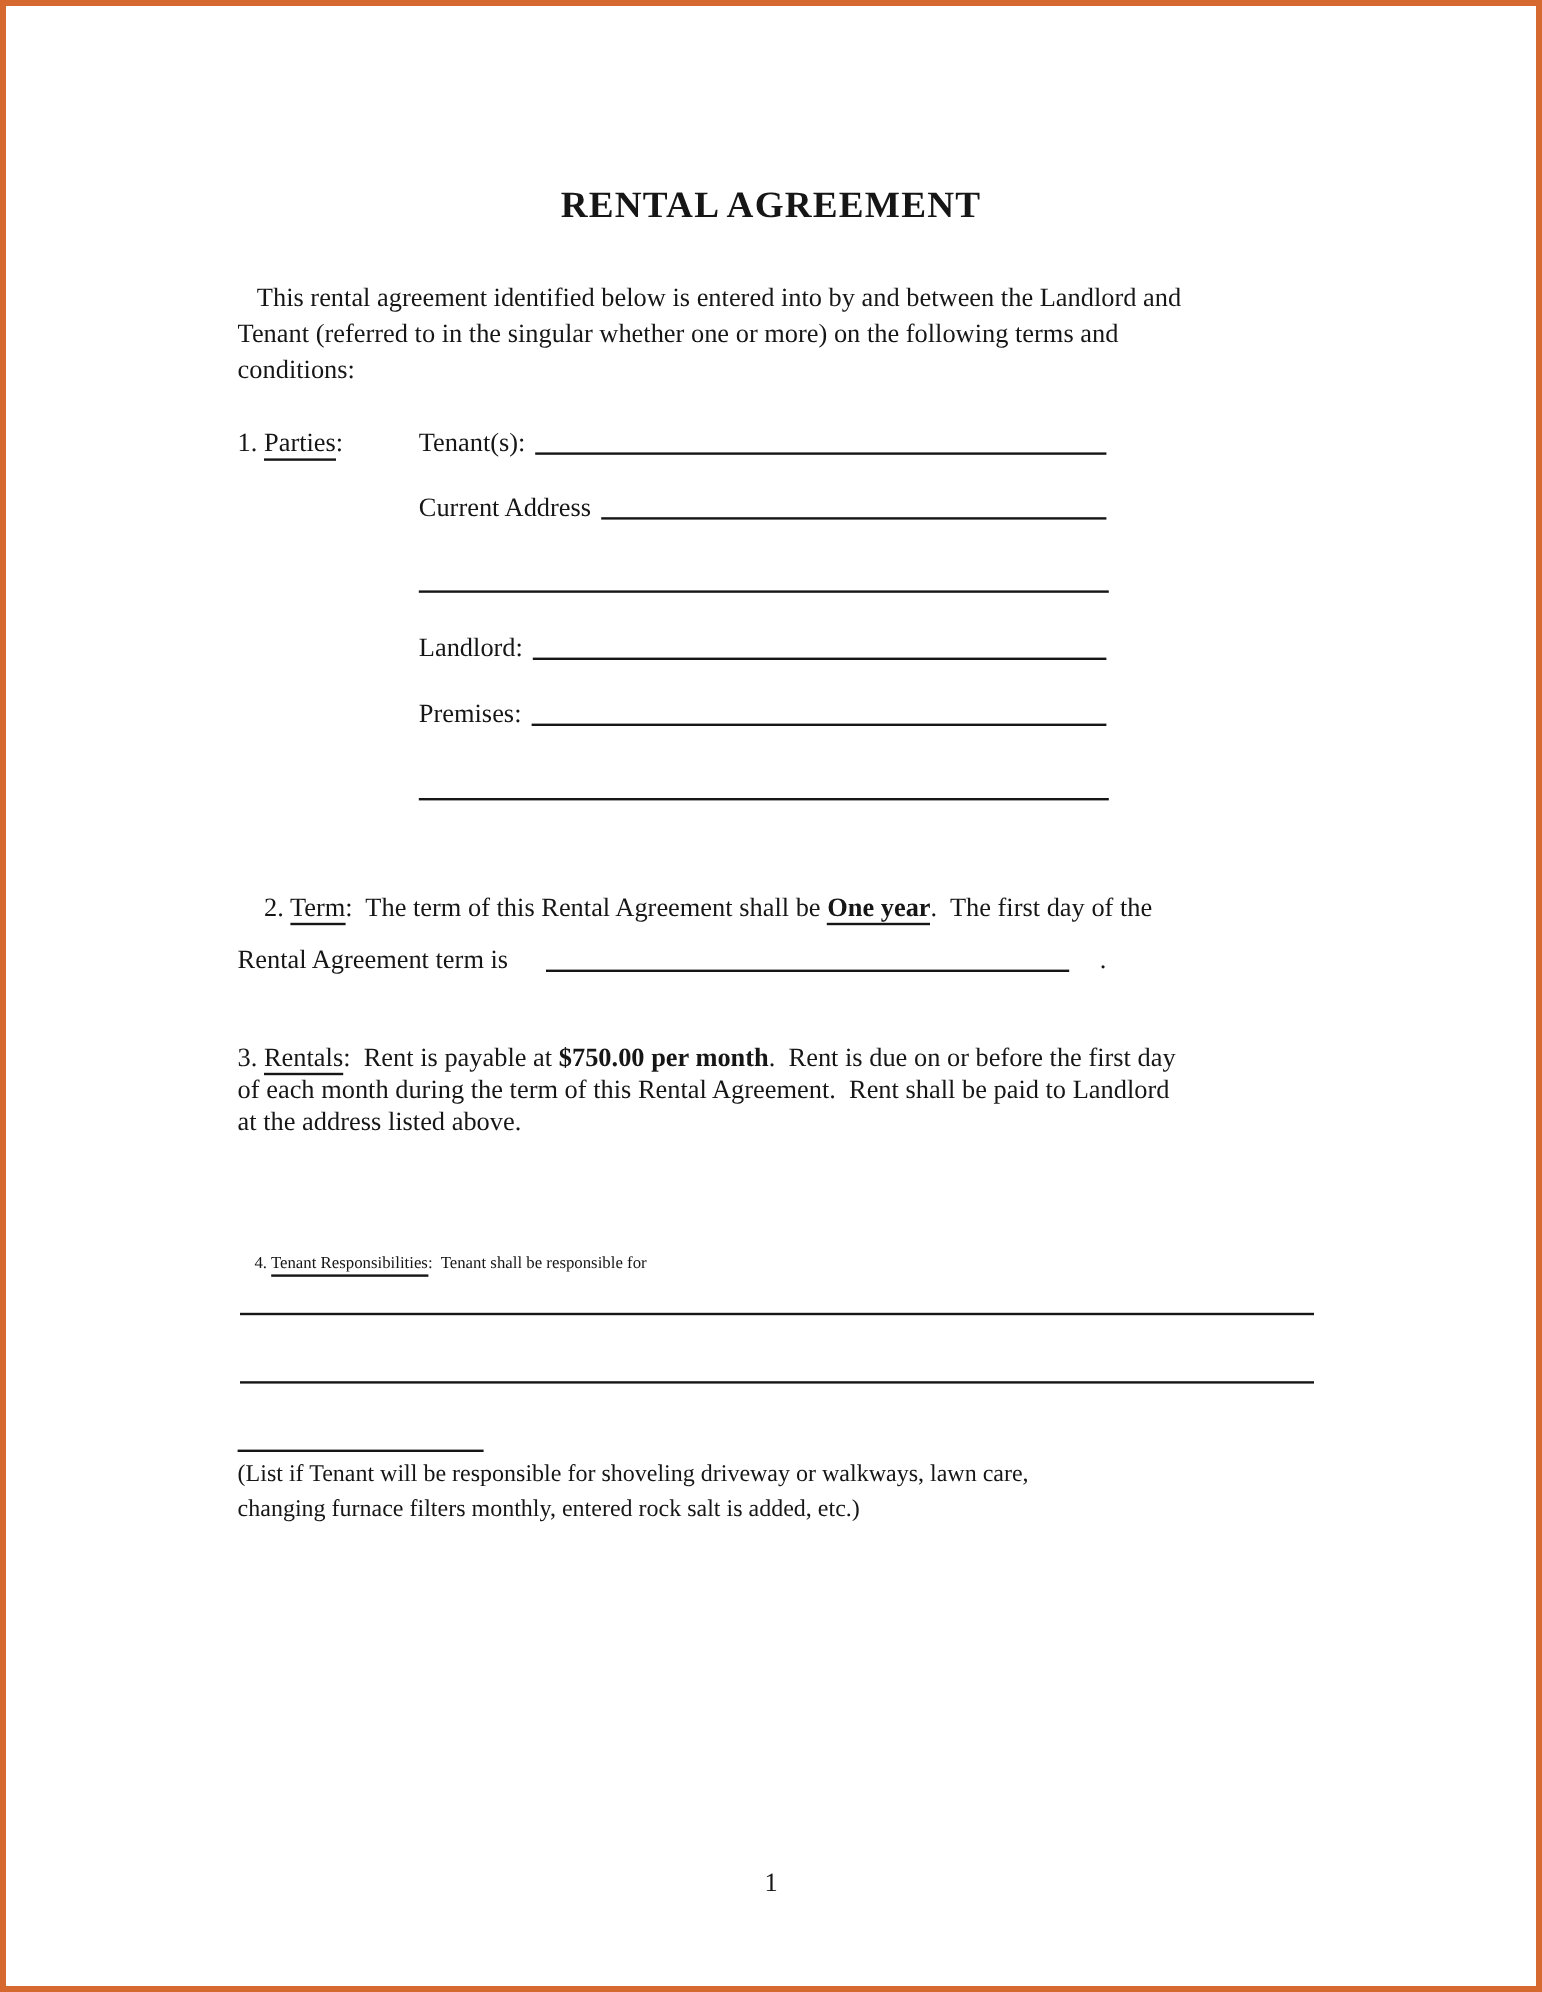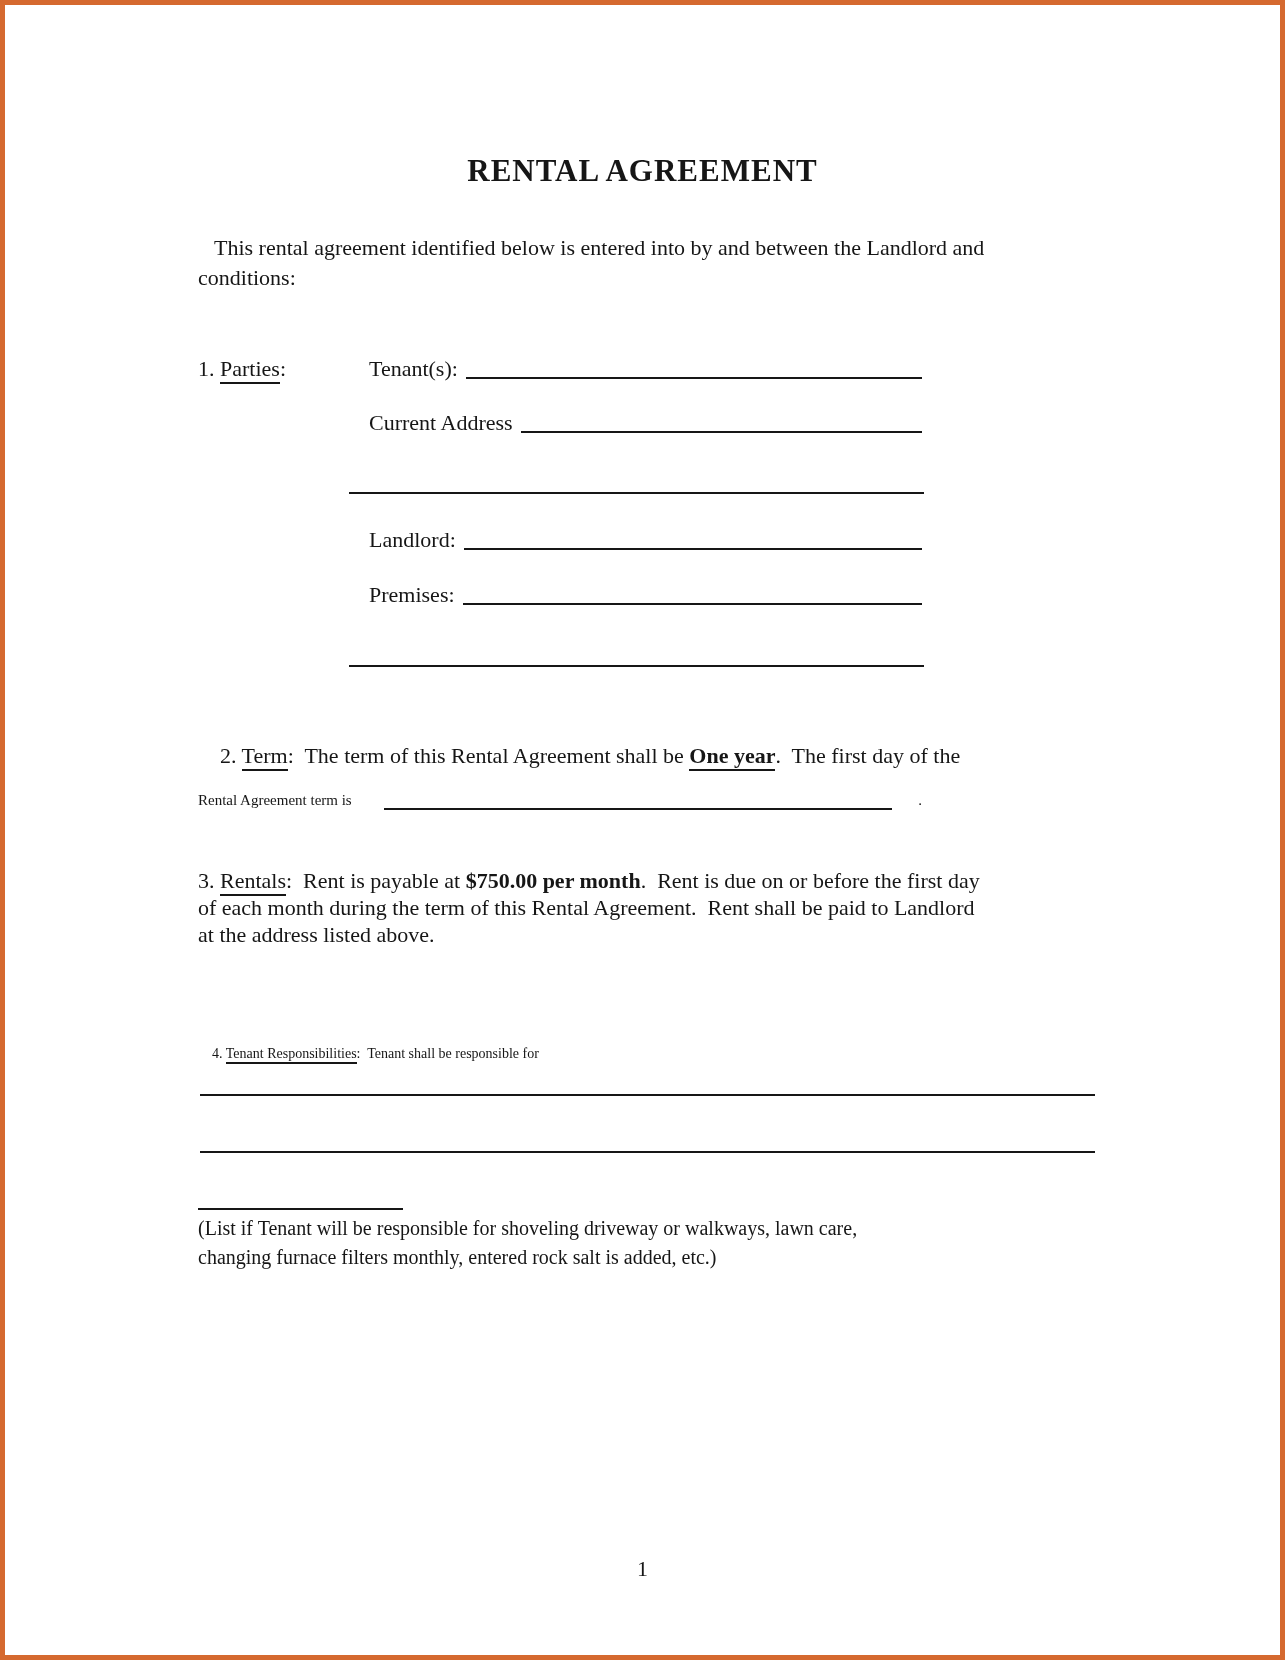--- a/index.html
+++ b/index.html
@@ -26,41 +26,41 @@
   .intro .indent{padding-left:16px;}
 
   
   .row{
     display:flex;align-items:flex-start;
     left:193px;width:724px;
     font-size:22px;line-height:28px;
   }
   .row .spacer{flex:0 0 151px;}
   .row .seccol{flex:0 0 151px;white-space:pre;}
-  .row .lbl{white-space:pre;flex:0 0 auto;margin-left:20px;}
+  .row .lbl{white-space:pre;flex:0 0 auto;}
   .fill{
     flex:1 1 auto;height:2px;background:#161616;
     align-self:flex-end;margin-bottom:4px;margin-left:8px;
   }
   .endmark{flex:0 0 auto;margin-left:2px;white-space:pre;}
 
   .ul{border-bottom:2px solid #161616;padding-bottom:1px;}
   .bold{font-weight:bold;}
 
   .row-tenant{top:350px;}
   .row-curaddr{top:404px;text-align:right;}
   .row-landlord{top:521px;}
   .row-premises{top:576px;}
 
   .blankline{height:2px;background:#161616;}
   .bl-a{top:487px;left:344px;width:575px;}
   .bl-b{top:660px;left:344px;width:575px;}
 
   .term-line1{top:709px;left:193px;white-space:pre;font-size:22px;line-height:28px;}
-  .term-line2{top:781px;left:193px;width:724px;display:flex;align-items:flex-start;font-size:15px;line-height:28px;gap:24px;}
+  .term-line2{top:781px;left:193px;width:724px;display:flex;align-items:flex-start;font-size:22px;line-height:28px;gap:24px;}
 
   .rentals{top:862px;left:193px;width:910px;font-size:22px;line-height:27px;}
   .rentals .rline{white-space:pre;}
 
   .resp-head{top:1007px;left:193px;white-space:pre;font-size:14px;line-height:28px;}
   .long1{top:1089px;left:195px;width:895px;}
   .long2{top:1146px;left:195px;width:895px;}
   .shortline{top:1203px;left:193px;width:205px;}
 
   .note{top:1209px;left:193px;width:860px;font-size:20px;line-height:29px;}
@@ -73,20 +73,21 @@
 </style>
 </head>
 <body>
 
 <div class="page">
 
   <h1 class="title">RENTAL AGREEMENT</h1>
 
   <div class="abs intro bodytext">
     <div class="iline indent">This rental agreement identified below is entered into by and between the Landlord and</div>
+    <div class="iline">Tenant (referred to in the singular whether one or more) on the following terms and</div>
     <div class="iline">conditions:</div>
   </div>
 
   <div class="abs row row-tenant">
     <span class="seccol"><span>1. </span><span class="ul">Parties</span><span>:</span></span>
     <span class="lbl">Tenant(s):</span>
     <span class="fill"></span>
   </div>
 
   <div class="abs row row-curaddr">

